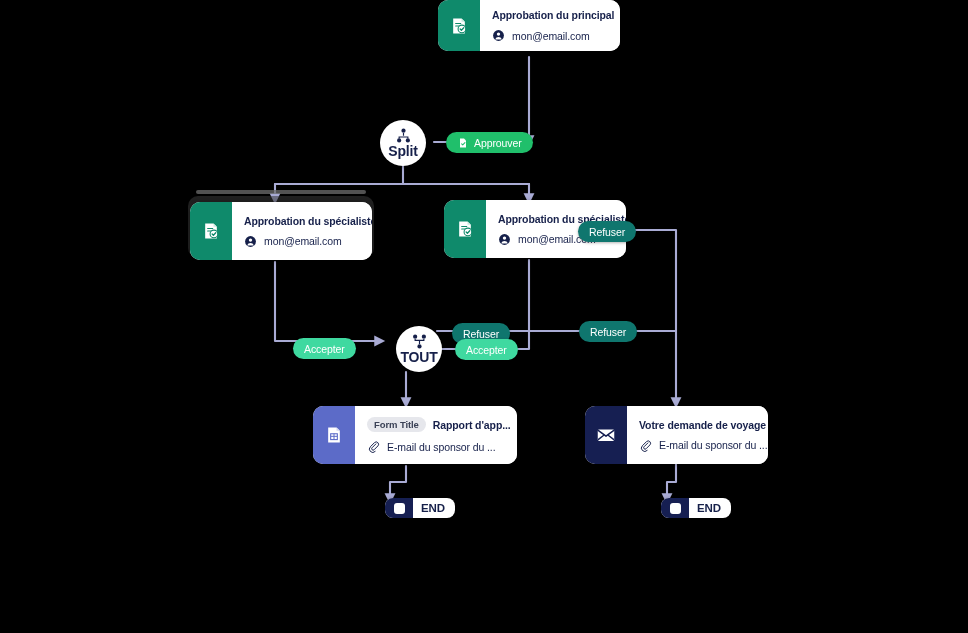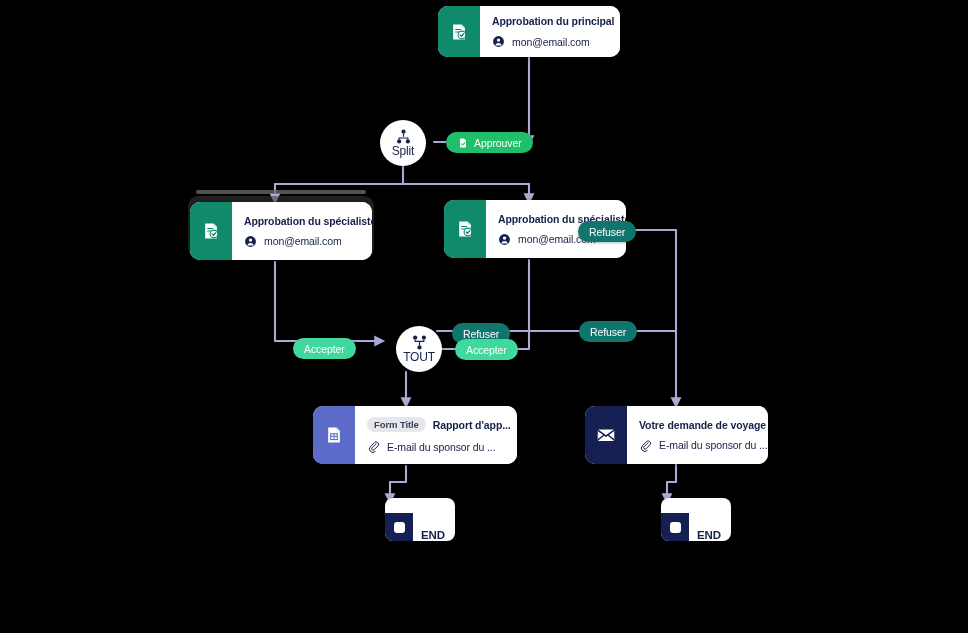--- a/index.html
+++ b/index.html
@@ -96,36 +96,37 @@
     border-radius: 50%;
     background: #ffffff;
     box-shadow: 0 1px 4px rgba(0,0,0,0.35);
     display: flex;
     flex-direction: column;
     align-items: center;
     justify-content: center;
     gap: 1px;
   }
   .round .rlabel {
-    font-size: 12px;
+    font-size: 14px;
     color: #16204a;
     letter-spacing: -0.2px;
     line-height: 1;
+    font-weight: bold;
   }
 
   
   .endnode {
     position: absolute;
     display: flex;
-    align-items: flex-end;
+    align-items: center;
     border-radius: 8px;
     background: #ffffff;
     box-shadow: 0 1px 4px rgba(0,0,0,0.35);
     overflow: hidden;
-    height: 43px;
+    height: 20px;
   }
   .endnode .end-icon {
     width: 28px;
     height: 28px;
     background: #161f52;
     display: flex;
     align-items: center;
     justify-content: center;
   }
   .endnode .end-icon i {
@@ -215,21 +216,21 @@
 
       <path d="M406,466 L406,482 L390,482 L390,500" marker-end="url(#arrow)"></path>
 
       <path d="M676,464 L676,482 L667,482 L667,500" marker-end="url(#arrow)"></path>
     </g>
   </svg>
 
   <div class="ghost" style="left:188px; top:196px; width:186px; height:62px;"></div>
   <div class="ghost-line" style="left:196px; top:190px; width:170px;"></div>
 
-  <div class="node" style="left:438px; top:6px; width:182px; height:51px;">
+  <div class="node" style="left:438px; top:0; width:182px; height:51px;">
     <div class="icon-col icon-green">
       <svg class="glyph" width="20" height="20" viewBox="0 0 24 24">
         <path d="M5 3h10l4 4v14H5z" fill="#ffffff"></path>
         <path d="M15 3l4 4h-4z" fill="#cfe9e0"></path>
         <path d="M8 9h6M8 12h5" stroke="#0f8a6b" stroke-width="1.4" stroke-linecap="round"></path>
         <circle cx="15.5" cy="15.5" r="4.6" fill="#ffffff" stroke="#0f8a6b" stroke-width="1.3"></circle>
         <path d="M13.4 15.6l1.5 1.5 2.8-3" stroke="#0f8a6b" stroke-width="1.6" fill="none" stroke-linecap="round" stroke-linejoin="round"></path>
       </svg>
     </div>
     <div class="body-col">

